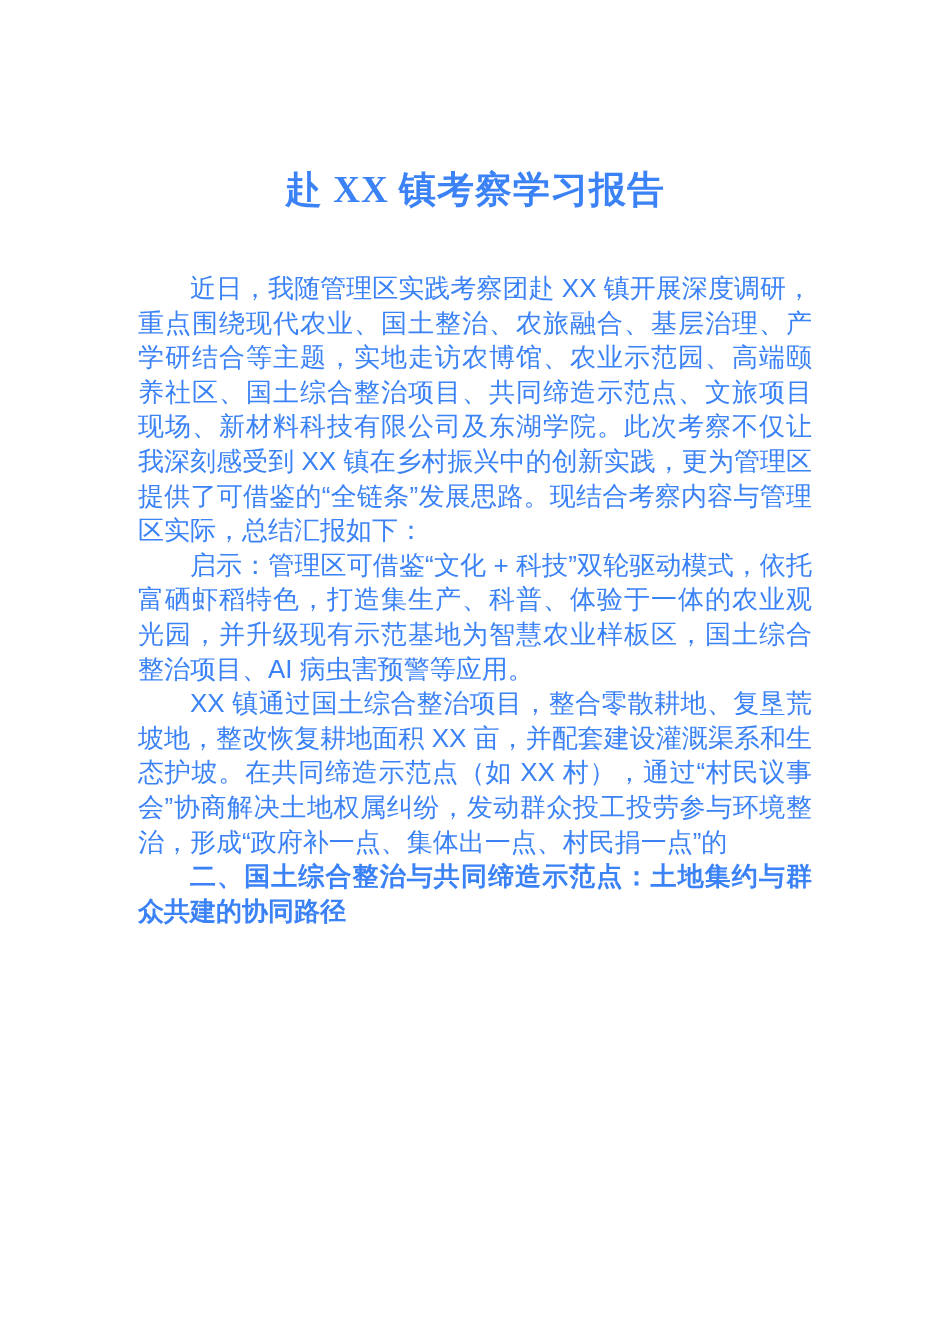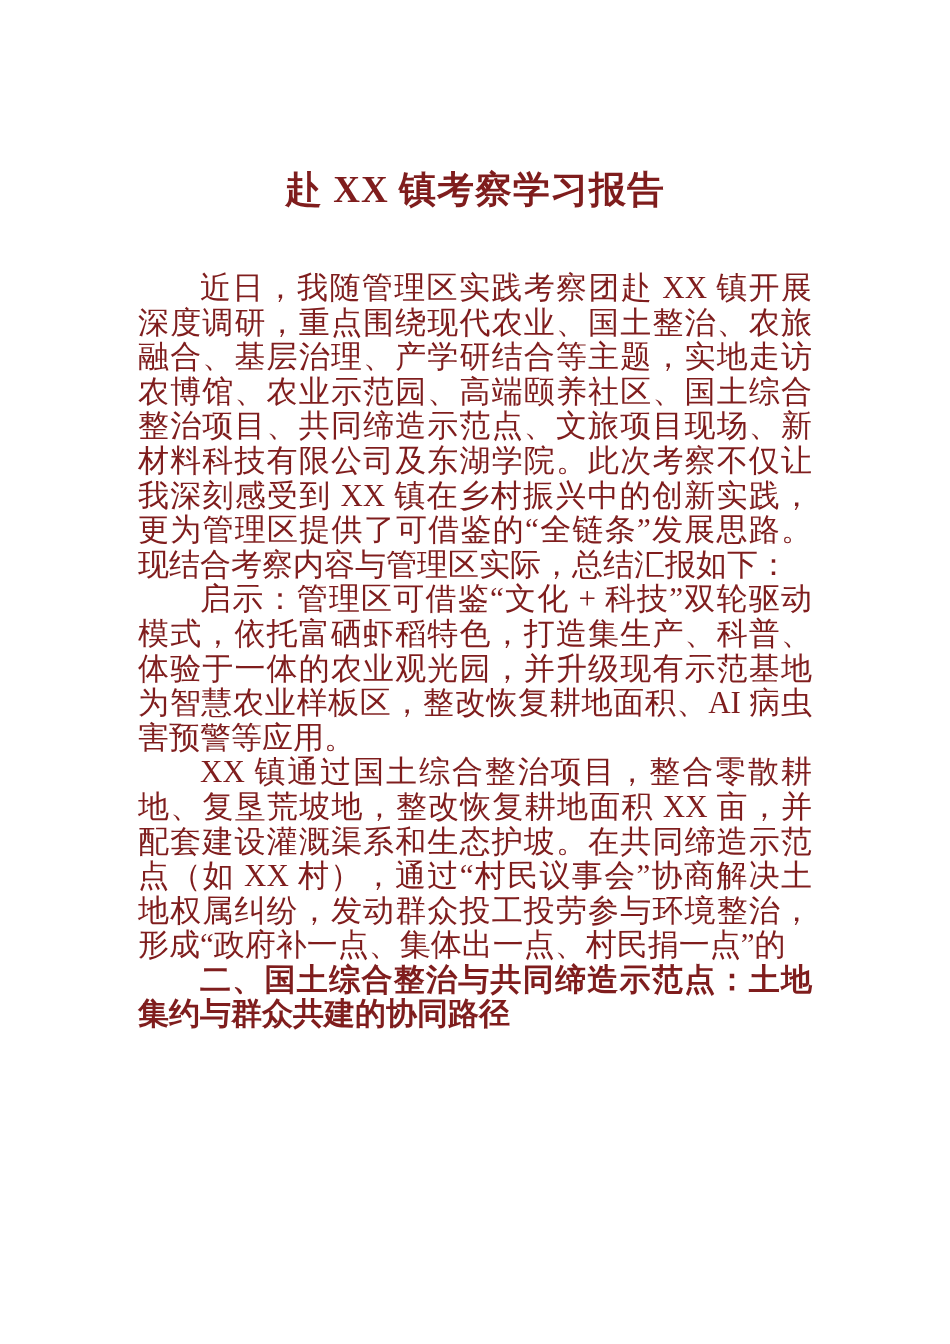--- a/index.html
+++ b/index.html
@@ -5,38 +5,38 @@
   html, body {
     margin: 0;
     padding: 0;
     background: #ffffff;
   }
   .page {
     position: relative;
     width: 950px;
     height: 1092px;
     background: #ffffff;
-    color: #7f1d1d;
+    color: #3b82f6;
     overflow: hidden;
   }
   .doc-title {
     margin: 0;
     padding-top: 166px;
     text-align: center;
     font-family: "Liberation Serif", sans-serif;
     font-size: 37px;
     line-height: 48px;
     font-weight: 700;
     letter-spacing: 1px;
   }
   .content {
     width: 674px;
     margin: 57px auto 16px auto;
-    font-family: Liberation Serif, serif;
-    font-size: 31px;
+    font-family: Liberation Sans, sans-serif;
+    font-size: 26px;
     line-height: 34.6px;
     text-align: justify;
   }
   .para {
     margin: 0;
     padding: 0;
     text-indent: 2em;
   }
   .heading {
     font-weight: 700;
@@ -54,20 +54,20 @@
 </style>
 </head>
 <body>
 
 <div class="page">
 
   <h1 class="doc-title">赴 XX 镇考察学习报告</h1>
 
   <div class="content">
     <p class="para">近日，我随管理区实践考察团赴 XX 镇开展深度调研，重点围绕现代农业、国土整治、农旅融合、基层治理、产学研结合等主题，实地走访农博馆、农业示范园、高端颐养社区、国土综合整治项目、共同缔造示范点、文旅项目现场、新材料科技有限公司及东湖学院。此次考察不仅让我深刻感受到 XX 镇在乡村振兴中的创新实践，更为管理区提供了可借鉴的“全链条”发展思路。现结合考察内容与管理区实际，总结汇报如下：</p>
-    <p class="para">启示：管理区可借鉴“文化 + 科技”双轮驱动模式，依托富硒虾稻特色，打造集生产、科普、体验于一体的农业观光园，并升级现有示范基地为智慧农业样板区，整改恢复耕地面积、AI 病虫害预警等应用。</p>
+    <p class="para">启示：管理区可借鉴“文化 + 科技”双轮驱动模式，依托富硒虾稻特色，打造集生产、科普、体验于一体的农业观光园，并升级现有示范基地为智慧农业样板区，国土综合整治项目、AI 病虫害预警等应用。</p>
     <p class="para">XX 镇通过国土综合整治项目，整合零散耕地、复垦荒坡地，整改恢复耕地面积 XX 亩，并配套建设灌溉渠系和生态护坡。在共同缔造示范点（如 XX 村），通过“村民议事会”协商解决土地权属纠纷，发动群众投工投劳参与环境整治，形成“政府补一点、集体出一点、村民捐一点”的</p>
     <p class="para heading">二、国土综合整治与共同缔造示范点：土地集约与群众共建的协同路径</p>
   </div>
 
   <div class="page-number">1</div>
 
 </div>
 
 </body></html>

